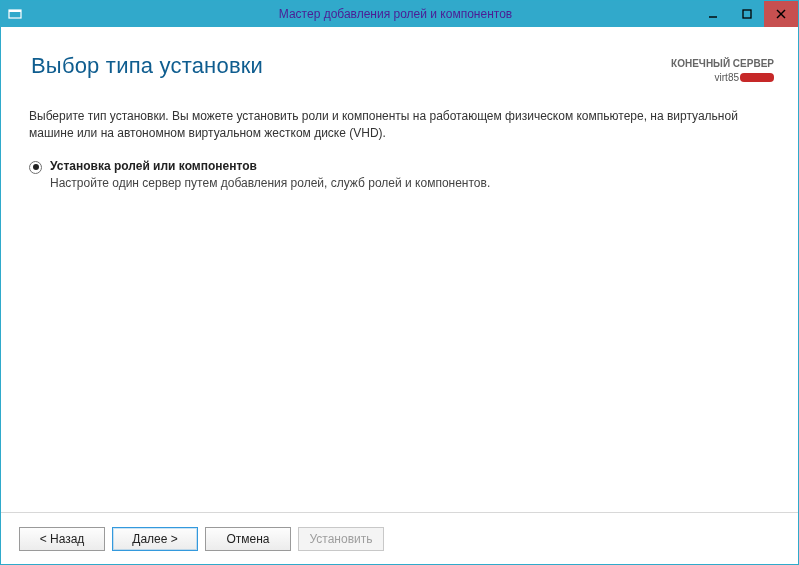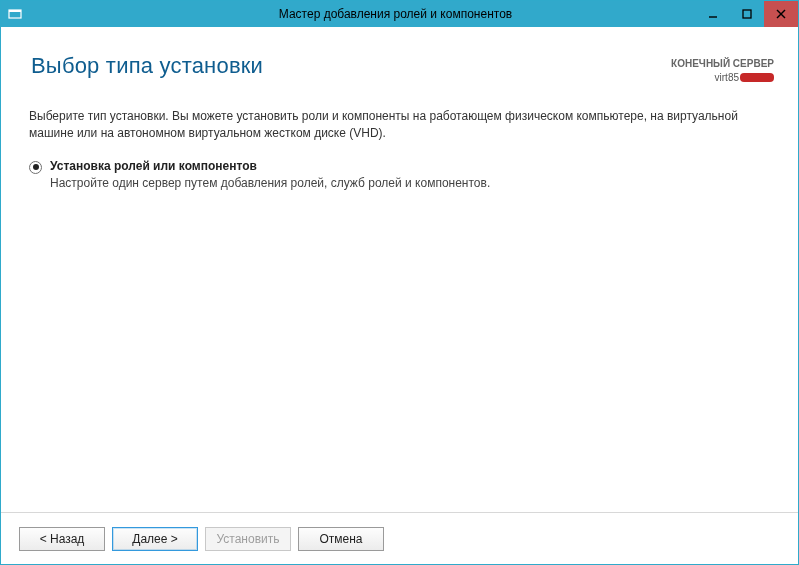--- a/index.html
+++ b/index.html
@@ -35,21 +35,21 @@
     margin: 0 6px;
     display: flex;
     align-items: center;
     justify-content: center;
   }
   .title-text {
     position: absolute;
     left: 0; right: 8px;
     text-align: center;
     font-size: 12px;
-    color: #000000;
+    color: #4c1d95;
     pointer-events: none;
   }
   .win-buttons {
     margin-left: auto;
     display: flex;
     height: 100%;
     z-index: 2;
   }
   .win-btn {
     width: 34px;
@@ -253,17 +253,17 @@
             </div>
           </div>
       </div>
     </div>
 
   </div>
 
   <div class="footer">
     <div class="btn">&lt; Назад</div>
     <div class="btn primary">Далее &gt;</div>
+    <div class="btn">Отмена</div>
     <div class="btn disabled">Установить</div>
-    <div class="btn">Отмена</div>
   </div>
 
 </div>
 
 </body></html>

